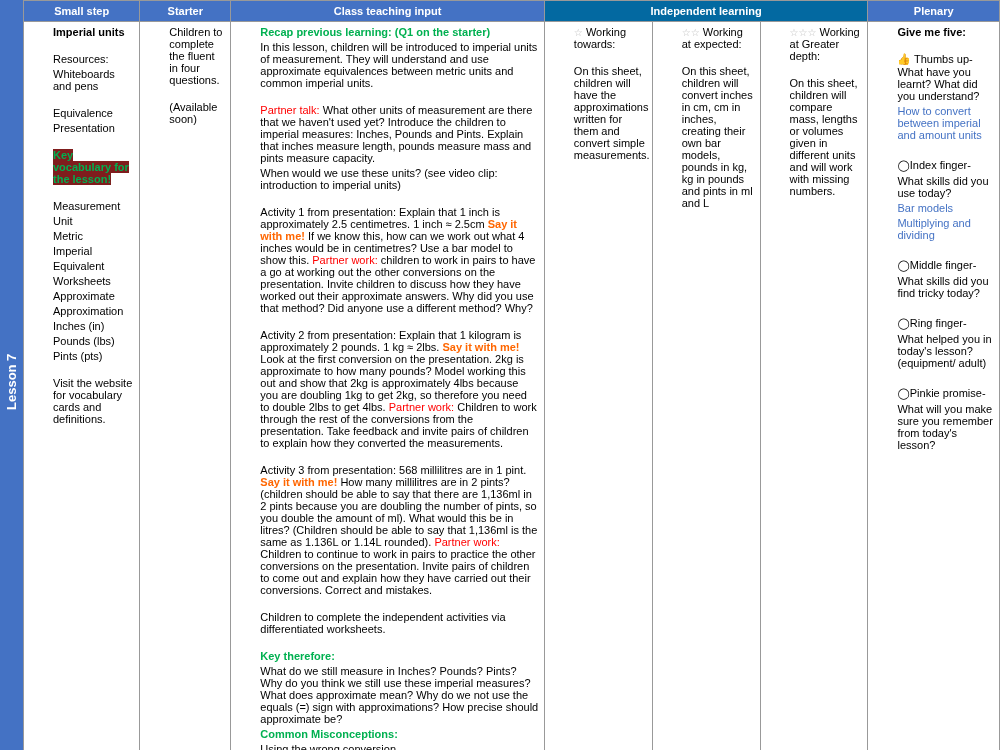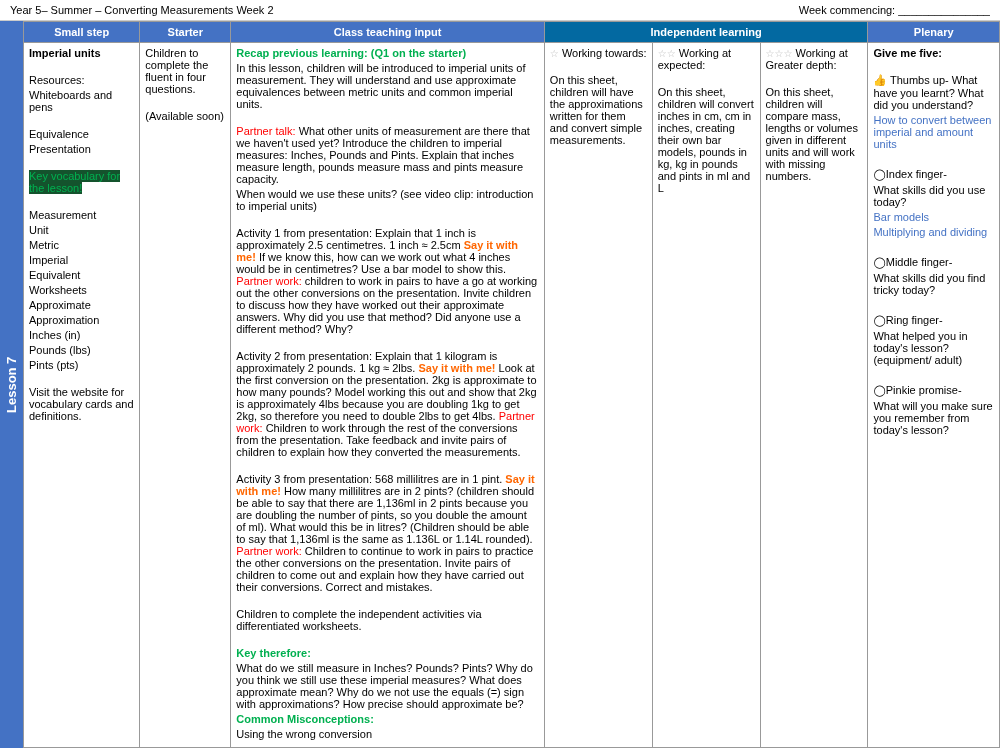--- a/index.html
+++ b/index.html
@@ -91,46 +91,42 @@
       padding: 8px 4px;
       display: flex;
       align-items: center;
       justify-content: center;
     }
 
     .content-wrap {
       flex: 1;
     }
 
-    p { margin-bottom: 3px; }
+    p { margin-bottom: 3px; margin-left: 24px; }
 
     .finger-section { margin-bottom: 6px; }
 
     .col-small-step { width: 115px; }
     .col-starter { width: 90px; }
     .col-teaching { width: 310px; }
     .col-indep { width: 320px; }
     .col-plenary { width: 130px; }
 
     .vocab-highlight {
-      background-color: #14532d;
-      font-weight: normal;
+      background-color: #7f1d1d;
+      font-weight: bold;
       color: #00b050;
     }
 
   </style>
 </head>
 <body>
 
 <div>
 
-  <div class="header-bar">
-    <span>Year 5– Summer – Converting Measurements  Week 2</span>
-    <span>Week commencing: _______________</span>
-  </div>
 
   <div class="outer-wrap">
 
     <div class="lesson-label">
       <span>Lesson 7</span>
     </div>
 
     <div class="content-wrap">
       <table class="main-table">
 

